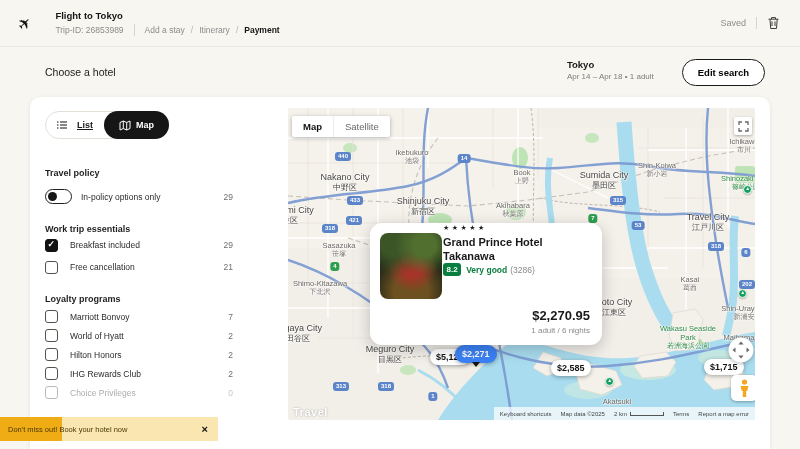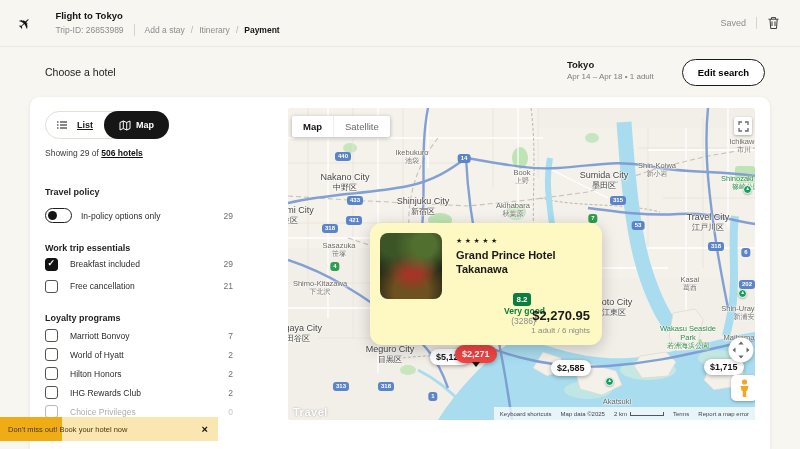--- a/index.html
+++ b/index.html
@@ -102,38 +102,38 @@
     line-height:1.2; pointer-events:none; }
   .shield.green { background:#2E9E4F; }
 
   .poi { position:absolute; z-index:2; width:9px; height:9px; border-radius:50%;
     background:#12A05E; border:1px solid #fff; box-shadow:0 1px 2px rgba(0,0,0,.25); }
   .poi::after { content:"▲"; position:absolute; left:1.2px; top:-1.5px; font-size:5px; color:#fff; }
 
   .pin { position:absolute; z-index:3; background:#fff; border-radius:9px; padding:3px 6px;
     font-size:9px; font-weight:bold; color:#151515; cursor:pointer;
     box-shadow:0 1px 4px rgba(0,0,0,.35); }
-  .pin.selected { background:#ef4444; color:#fff; padding:4px 7px; z-index:4; }
+  .pin.selected { background:#3b82f6; color:#fff; padding:4px 7px; z-index:4; }
   .pin.selected::after { content:""; position:absolute; left:50%; bottom:-4px; margin-left:-4px;
     border:4px solid transparent; border-top:5px solid #161616; border-bottom:0; }
 
   .hotel-card { position:absolute; left:82px; top:115px; width:232px; height:122px; z-index:5;
-    background:#fef9c3; border-radius:12px; box-shadow:0 4px 16px rgba(0,0,0,.22);
-    padding:14px; cursor:pointer; }
+    background:#ffffff; border-radius:12px; box-shadow:0 4px 16px rgba(0,0,0,.22);
+    padding:1px; cursor:pointer; }
   .thumb { position:absolute; left:10px; top:10px; width:62px; height:66px; border-radius:8px;
     background:
       radial-gradient(circle at 72% 18%, #51702F 0 16%, rgba(0,0,0,0) 42%),
       radial-gradient(circle at 22% 14%, #3C5527 0 18%, rgba(0,0,0,0) 45%),
       radial-gradient(circle at 52% 52%, #A63428 0 20%, rgba(0,0,0,0) 52%),
       radial-gradient(circle at 50% 88%, #6E5120 0 26%, rgba(0,0,0,0) 60%),
       #1B2317; }
   .hc-right { margin-left:72px; }
   .stars { font-size:7px; letter-spacing:2.5px; color:#1A1A1A; }
   .hc-name { margin-top:3px; font-size:11px; font-weight:bold; line-height:14px; width:150px; }
-  .rating-row { display:flex; align-items:center; margin-top:17px;flex-direction:column; }
+  .rating-row { display:flex; align-items:center; margin-top:0; }
   .rate-badge { background:#0A7E3E; color:#fff; font-size:8px; font-weight:bold;
     padding:2px 3.5px; border-radius:3px; }
   .rate-text { margin-left:5px; font-size:8.5px; font-weight:600; color:#0A7E3E; }
   .rate-reviews { margin-left:3px; font-size:8.5px; color:#8A8A8A; }
   .hc-price { position:absolute; right:12px; bottom:10px; text-align:right; }
   .price { font-size:13px; font-weight:bold; }
   .price-cap { font-size:8px; color:#8A8A8A; margin-top:3px; }
 
   .map-type { position:absolute; left:4px; top:8px; z-index:6; display:flex; height:21px;
     background:#fff; border-radius:2px; box-shadow:0 1px 4px rgba(0,0,0,.3);
@@ -210,23 +210,20 @@
         <span class="lbl">List</span>
       </div>
       <div class="vt-map">
         <svg width="12" height="11" viewBox="0 0 12 11">
           <path d="M1 2.5 4.3 1 7.7 2.5 11 1v7.5L7.7 10 4.3 8.5 1 10zM4.3 1v7.5M7.7 2.5V10" stroke="#fff" stroke-width="1" fill="none"></path>
         </svg>
         <span>Map</span>
       </div>
     </div>
 
-    <div class="showing">
-      <span>Showing 29 of </span><span class="link">506 hotels</span>
-    </div>
 
     <div class="sect-head h-policy">Travel policy</div>
     <div class="policy-row">
       <span class="toggle">
           <span class="knob"></span>
         </span>
       <span class="policy-label">In-policy options only</span>
       <span class="count-right">29</span>
     </div>
 

